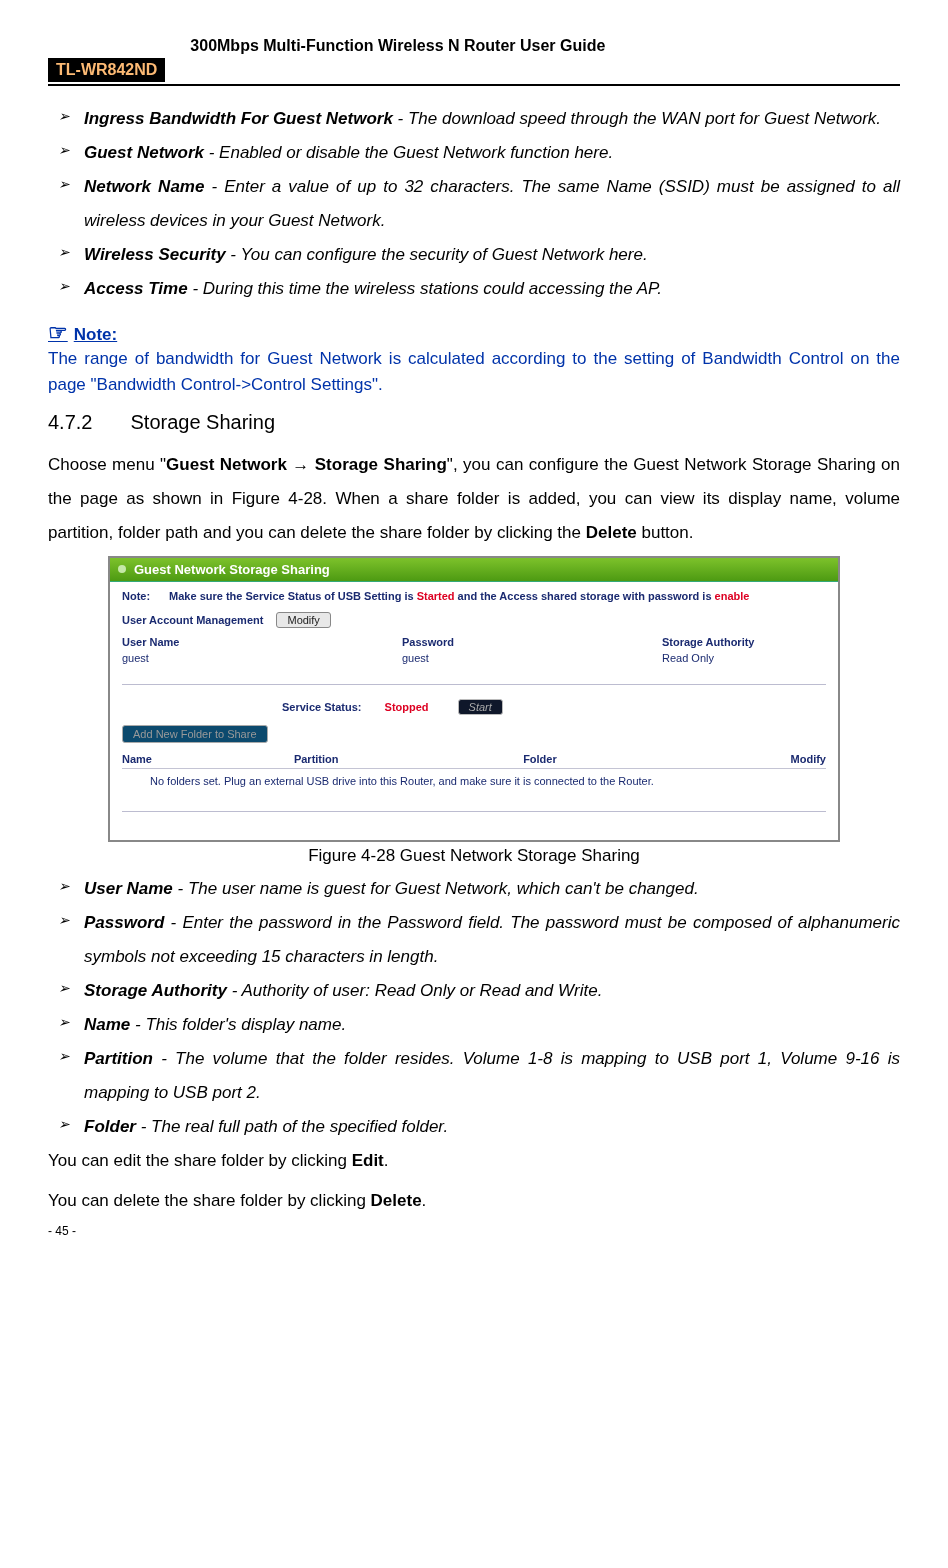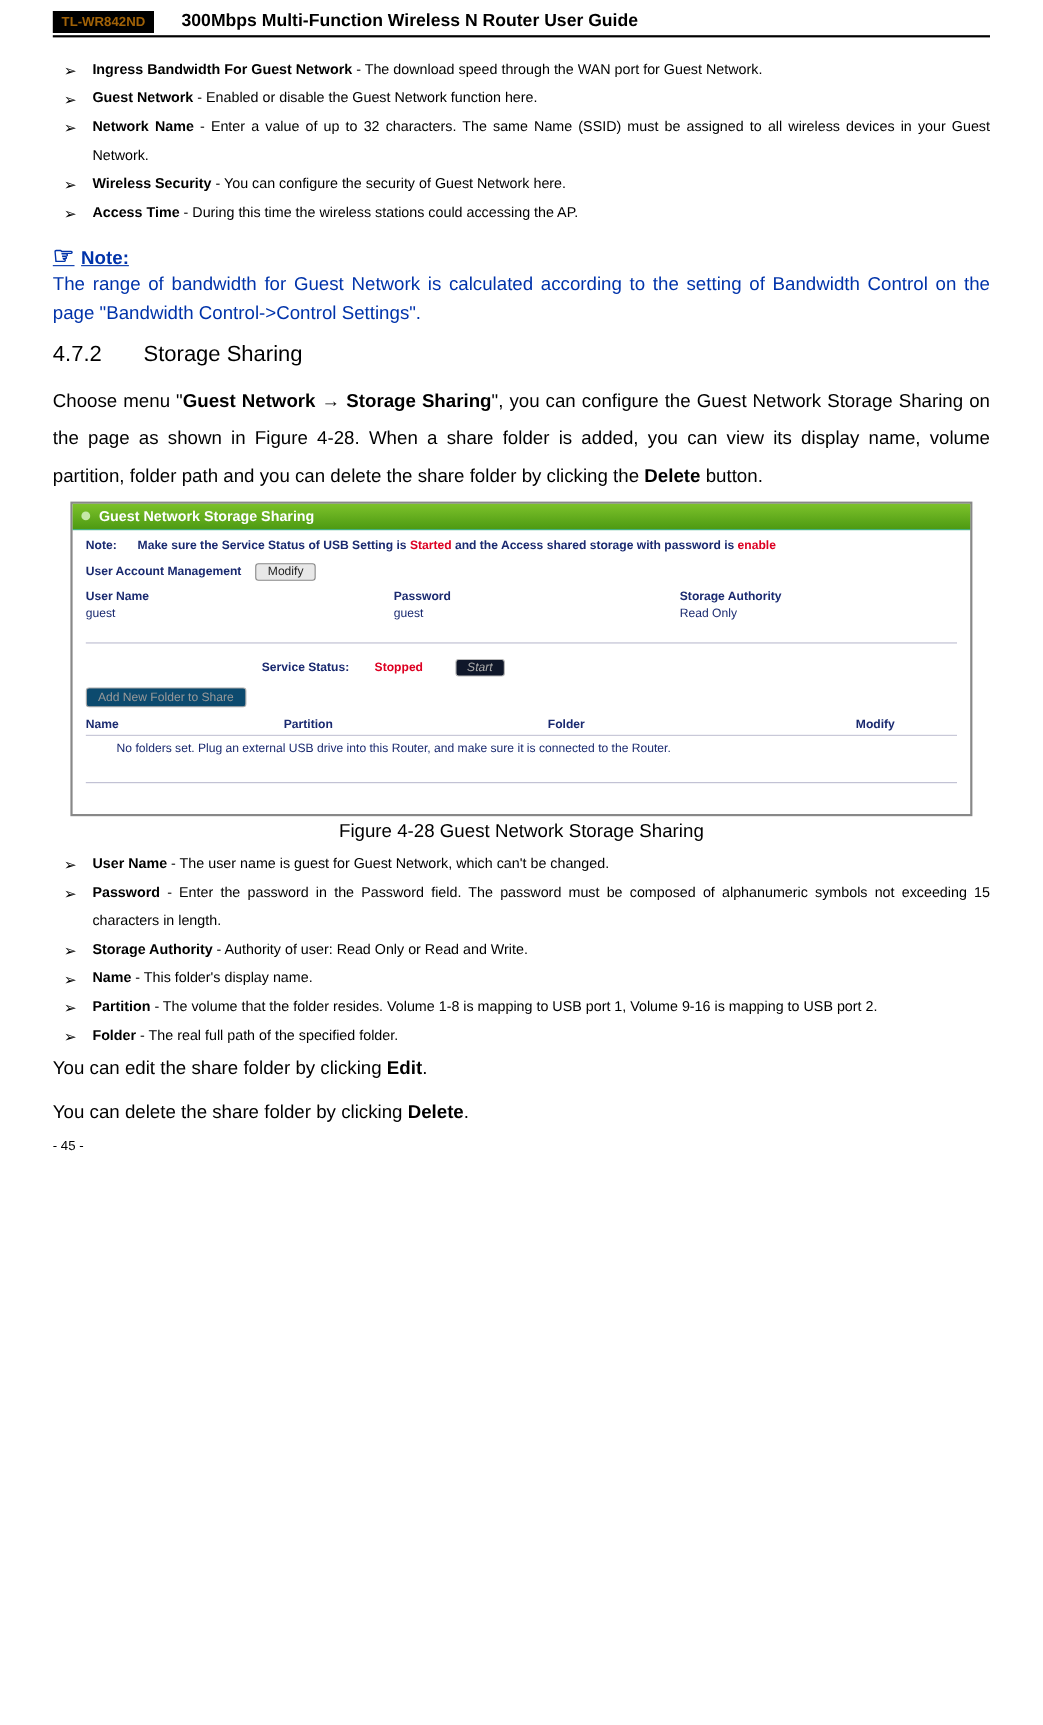--- a/index.html
+++ b/index.html
@@ -17,41 +17,43 @@
     }
     .header-bar {
       display: flex;
       align-items: center;
       border-bottom: 2.5px solid #000;
       padding-bottom: 2px;
       margin-bottom: 16px;
     }
     .model-box {
       background: #000;
-      color: #a16207;
+      color: #fdba74;
       font-weight: bold;
       padding: 3px 8px;
-      font-size: 12px;
+      font-size: 16px;
+      margin-top: 48px;
     }
     .guide-title {
       font-weight: bold;
       font-size: 16px;
       margin-left: 25px;
       text-align: center;
     }
     .bullet-list {
       list-style: none;
       padding: 0;
     }
     .bullet-list li {
       padding-left: 36px;
       position: relative;
       line-height: 2;
-      font-size: 13px;
+      font-size: 17px;
       text-align: justify;
+      font-style: italic;
     }
     .bullet-list li::before {
       content: "➢";
       position: absolute;
       left: 10px;
       top: 0;
       font-size: 14px;
     }
     .bullet-list .term { font-weight: bold; }
     .note-block { margin-top: 14px; margin-bottom: 10px; }
@@ -85,21 +87,21 @@
     .body-para .bold { font-weight: bold; }
     .figure-caption {
       text-align: center;
       font-size: 17px;
       margin-top: 4px;
       margin-bottom: 6px;
     }
     .screenshot {
       border: 2px solid #888;
       margin: 0 auto;
-      width: 820px;
+      width: 732px;
       background: #fff;
       font-size: 11px;
     }
     .ss-titlebar {
       background: linear-gradient(#7dc22b, #4d9a12);
       color: #fff;
       font-weight: bold;
       padding: 4px 8px;
       border-bottom: 1px solid #3a7;
       display: flex;

